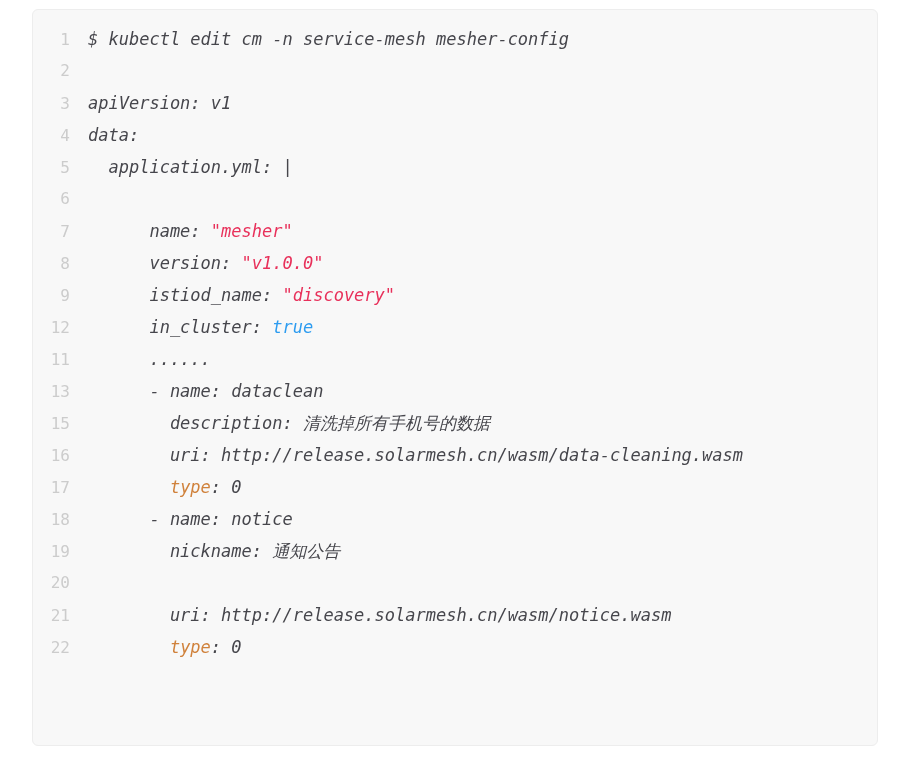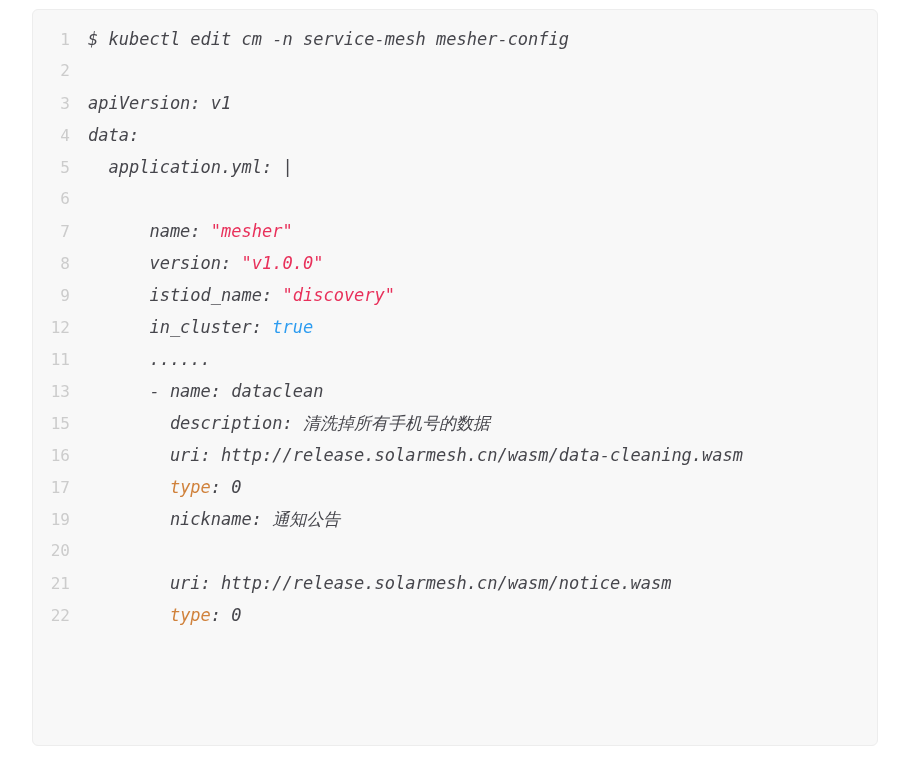--- a/index.html
+++ b/index.html
@@ -107,20 +107,24 @@
     </div>
     <div class="line">
       <span class="ln">16</span>
       <span class="code"><span class="seg-plain">        uri: http://release.solarmesh.cn/wasm/data-cleaning.wasm</span></span>
     </div>
     <div class="line">
       <span class="ln">17</span>
       <span class="code"><span class="seg-plain">        </span><span class="seg-keyword">type</span><span class="seg-plain">: 0</span></span>
     </div>
     <div class="line">
+      <span class="ln">18</span>
+      <span class="code"><span class="seg-plain">      - name: notice</span></span>
+    </div>
+    <div class="line">
       <span class="ln">19</span>
       <span class="code"><span class="seg-plain">        nickname: 通知公告</span></span>
     </div>
     <div class="line">
       <span class="ln">20</span>
     </div>
     <div class="line">
       <span class="ln">21</span>
       <span class="code"><span class="seg-plain">        uri: http://release.solarmesh.cn/wasm/notice.wasm</span></span>
     </div>

